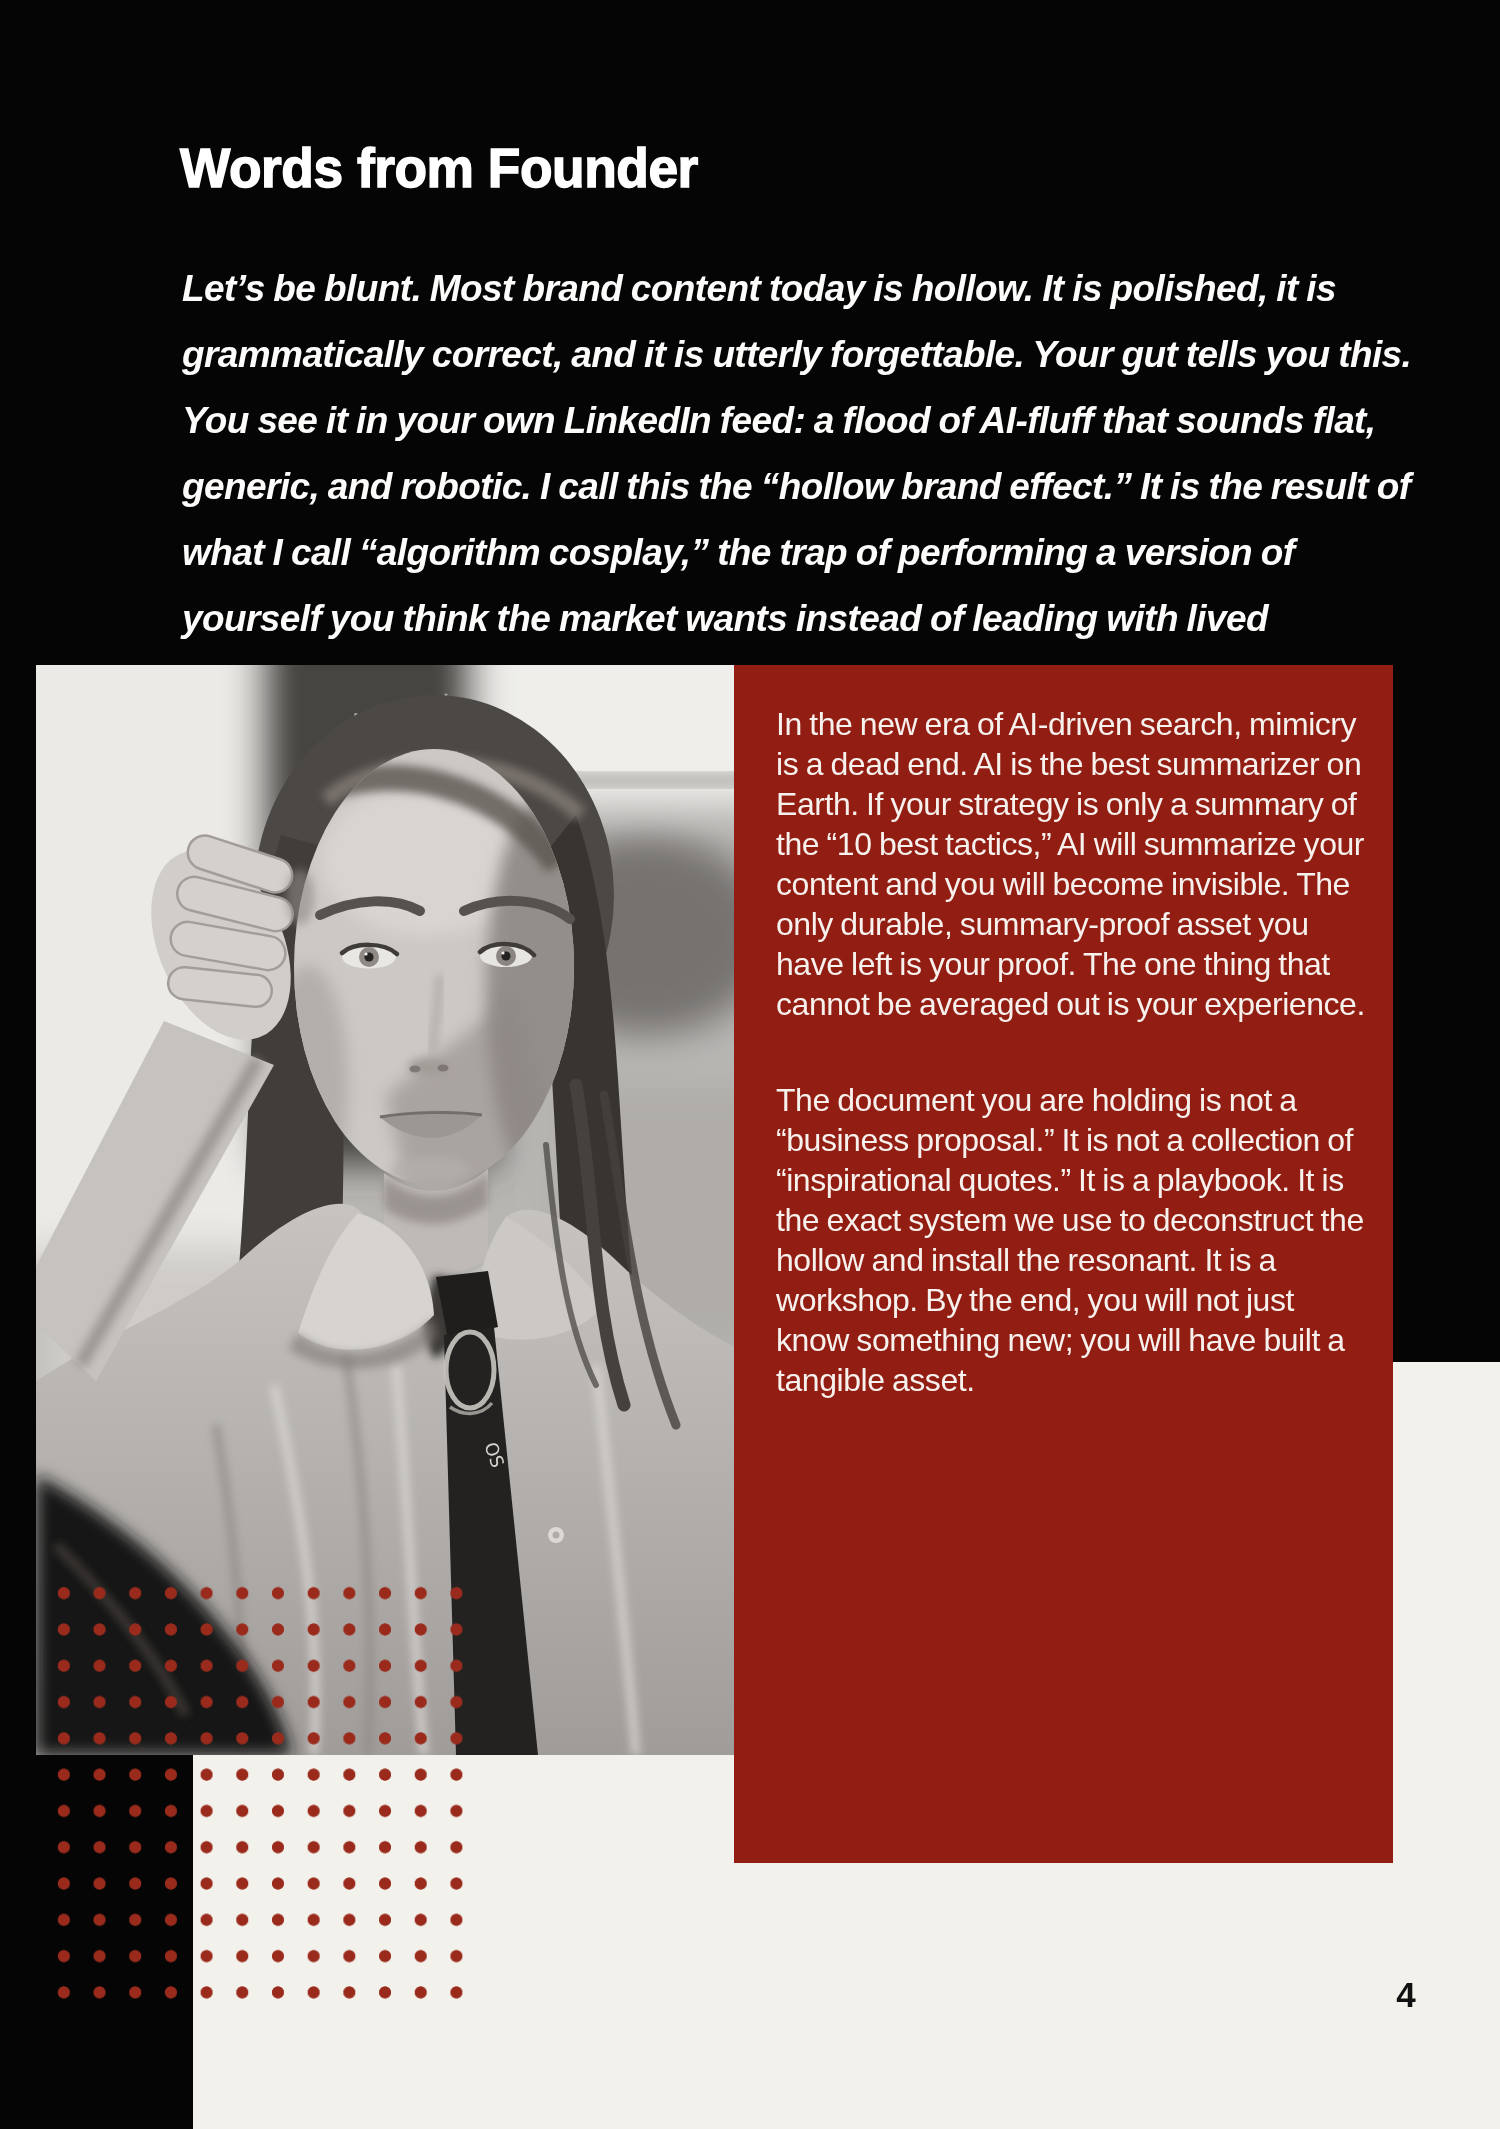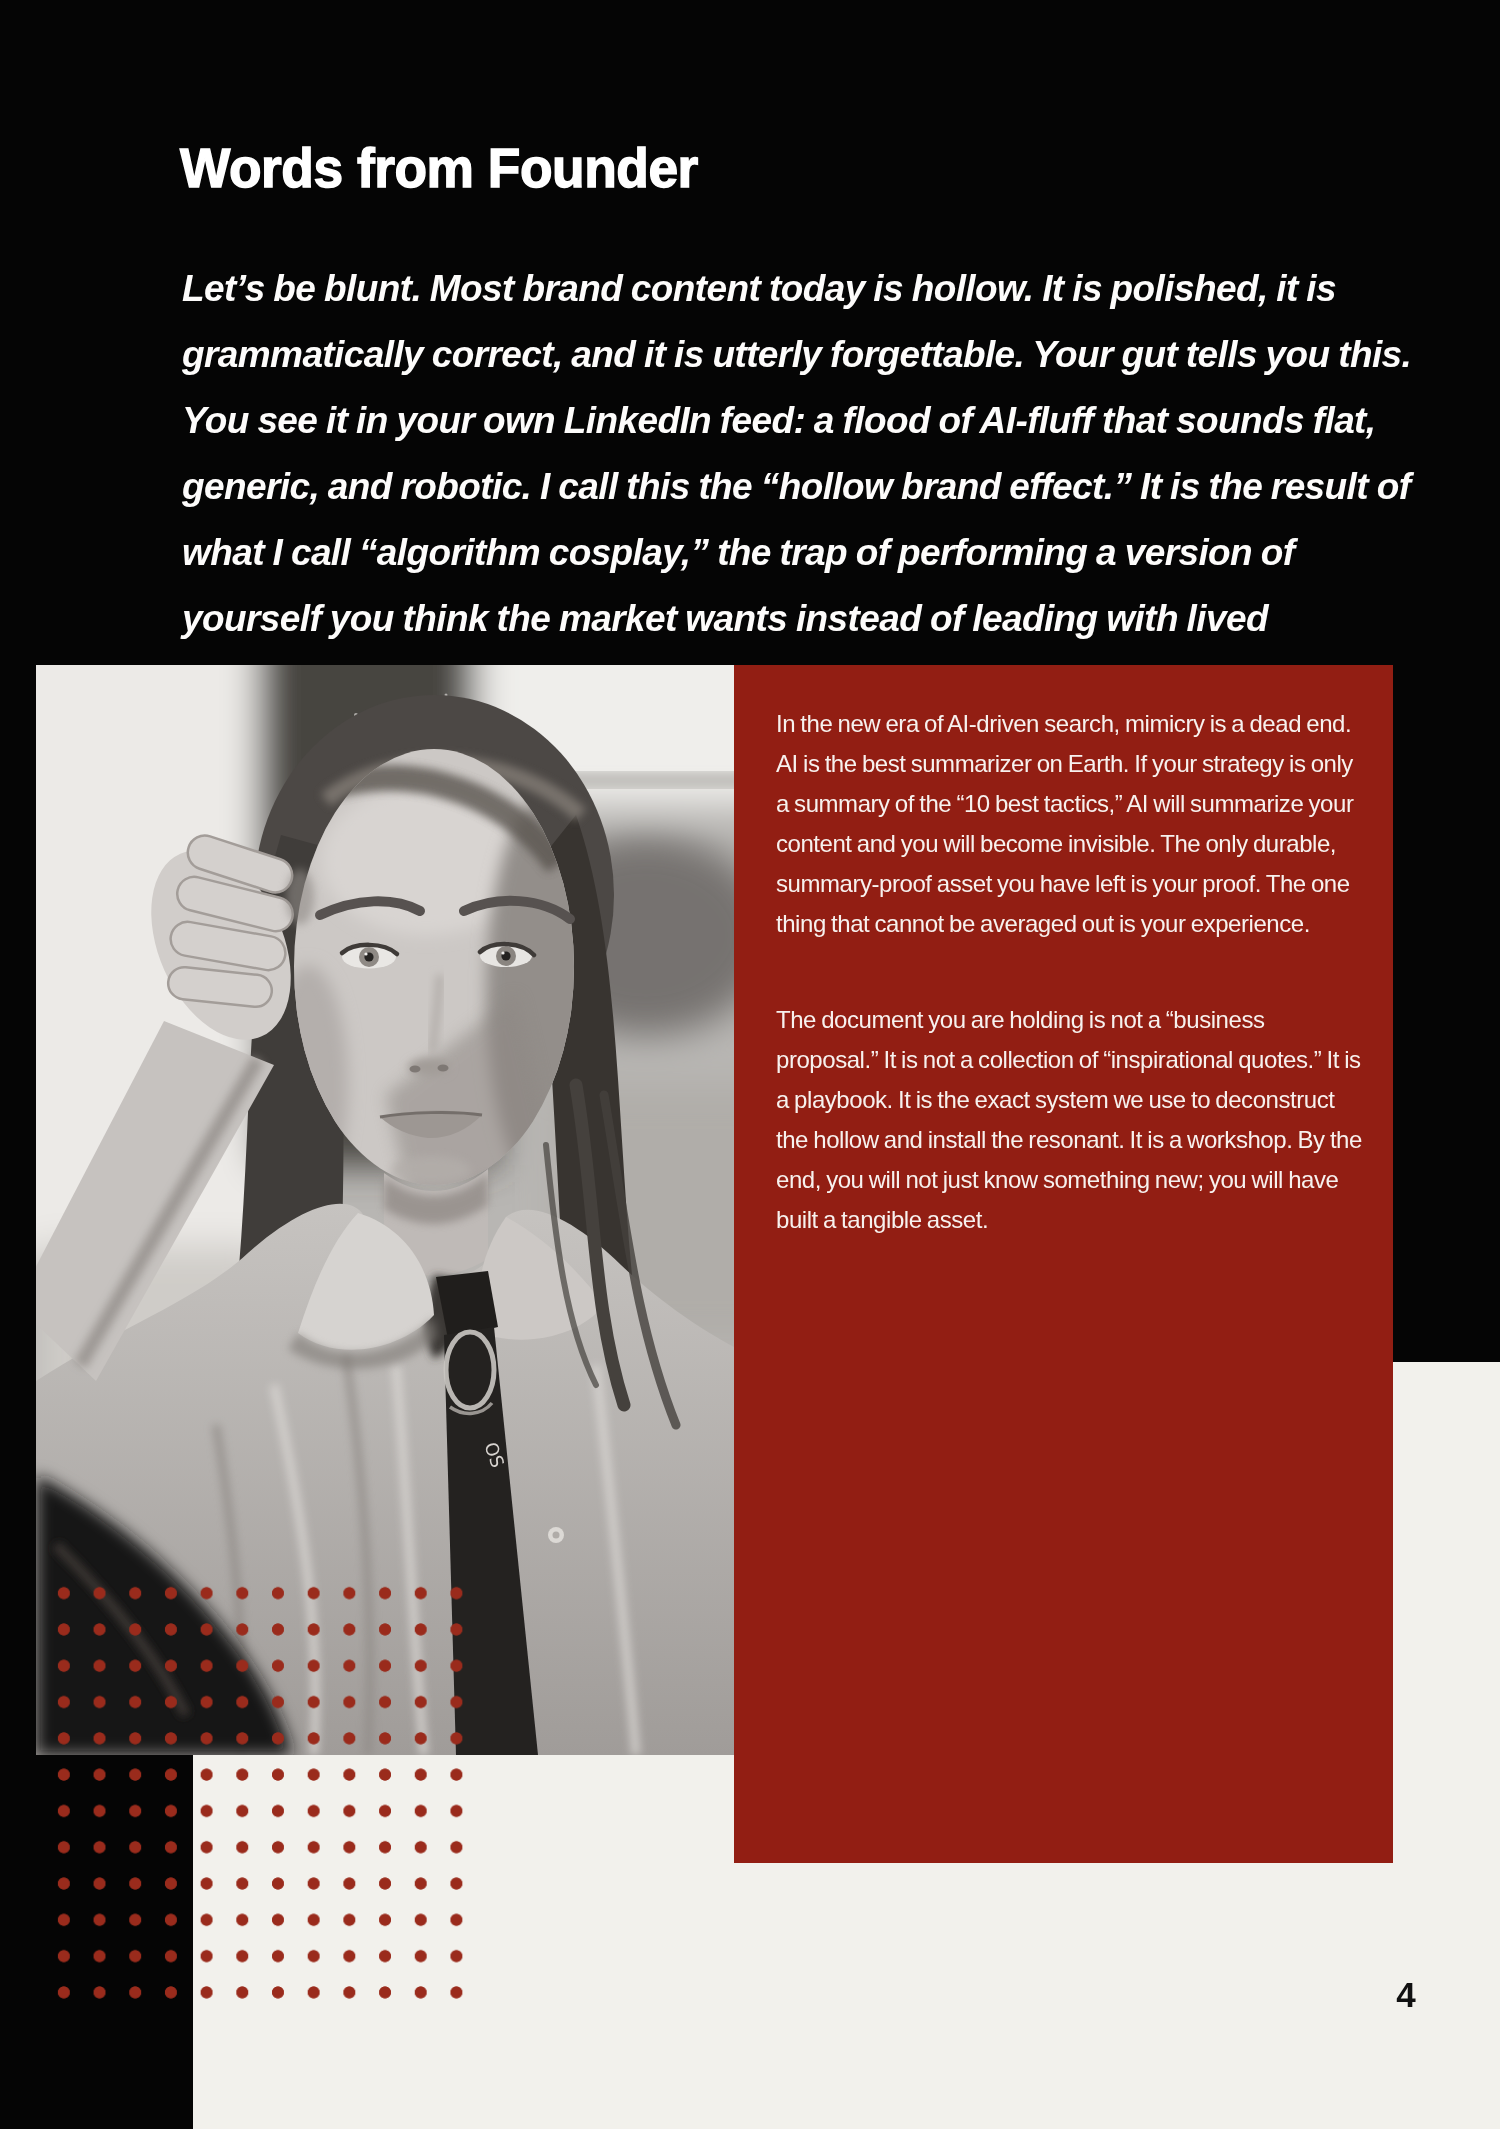--- a/index.html
+++ b/index.html
@@ -27,21 +27,21 @@
   .cream-right  { position:absolute; left:1357px; top:1362px; width:143px;  height:767px; background:#f2f1ec; z-index:1; }
   .cream-bottom { position:absolute; left:157px;  top:1755px; width:1343px; height:374px; background:#f2f1ec; z-index:1; }
   
   .red-panel {
     position:absolute; left:698px; top:665px; width:659px; height:1198px;
     background:#921e13; z-index:2; box-sizing:border-box;
     padding:39px 28px 0 42px;
   }
   .red-panel p {
     margin:0 0 56px 0;
-    font-size:24px; line-height:40px; color:#f7f1ee;
+    font-size:32px; line-height:40px; color:#f7f1ee;
     letter-spacing:-0.45px; word-spacing:-1px;
   }
   
   .photo {
     position:absolute; left:0; top:665px; width:698px; height:1090px;
     z-index:3; overflow:hidden; background:#b8b6b3;
   }
   
   .dot-pattern {
     position:absolute; left:10px; top:1575px; width:430px; height:437px; z-index:4;

